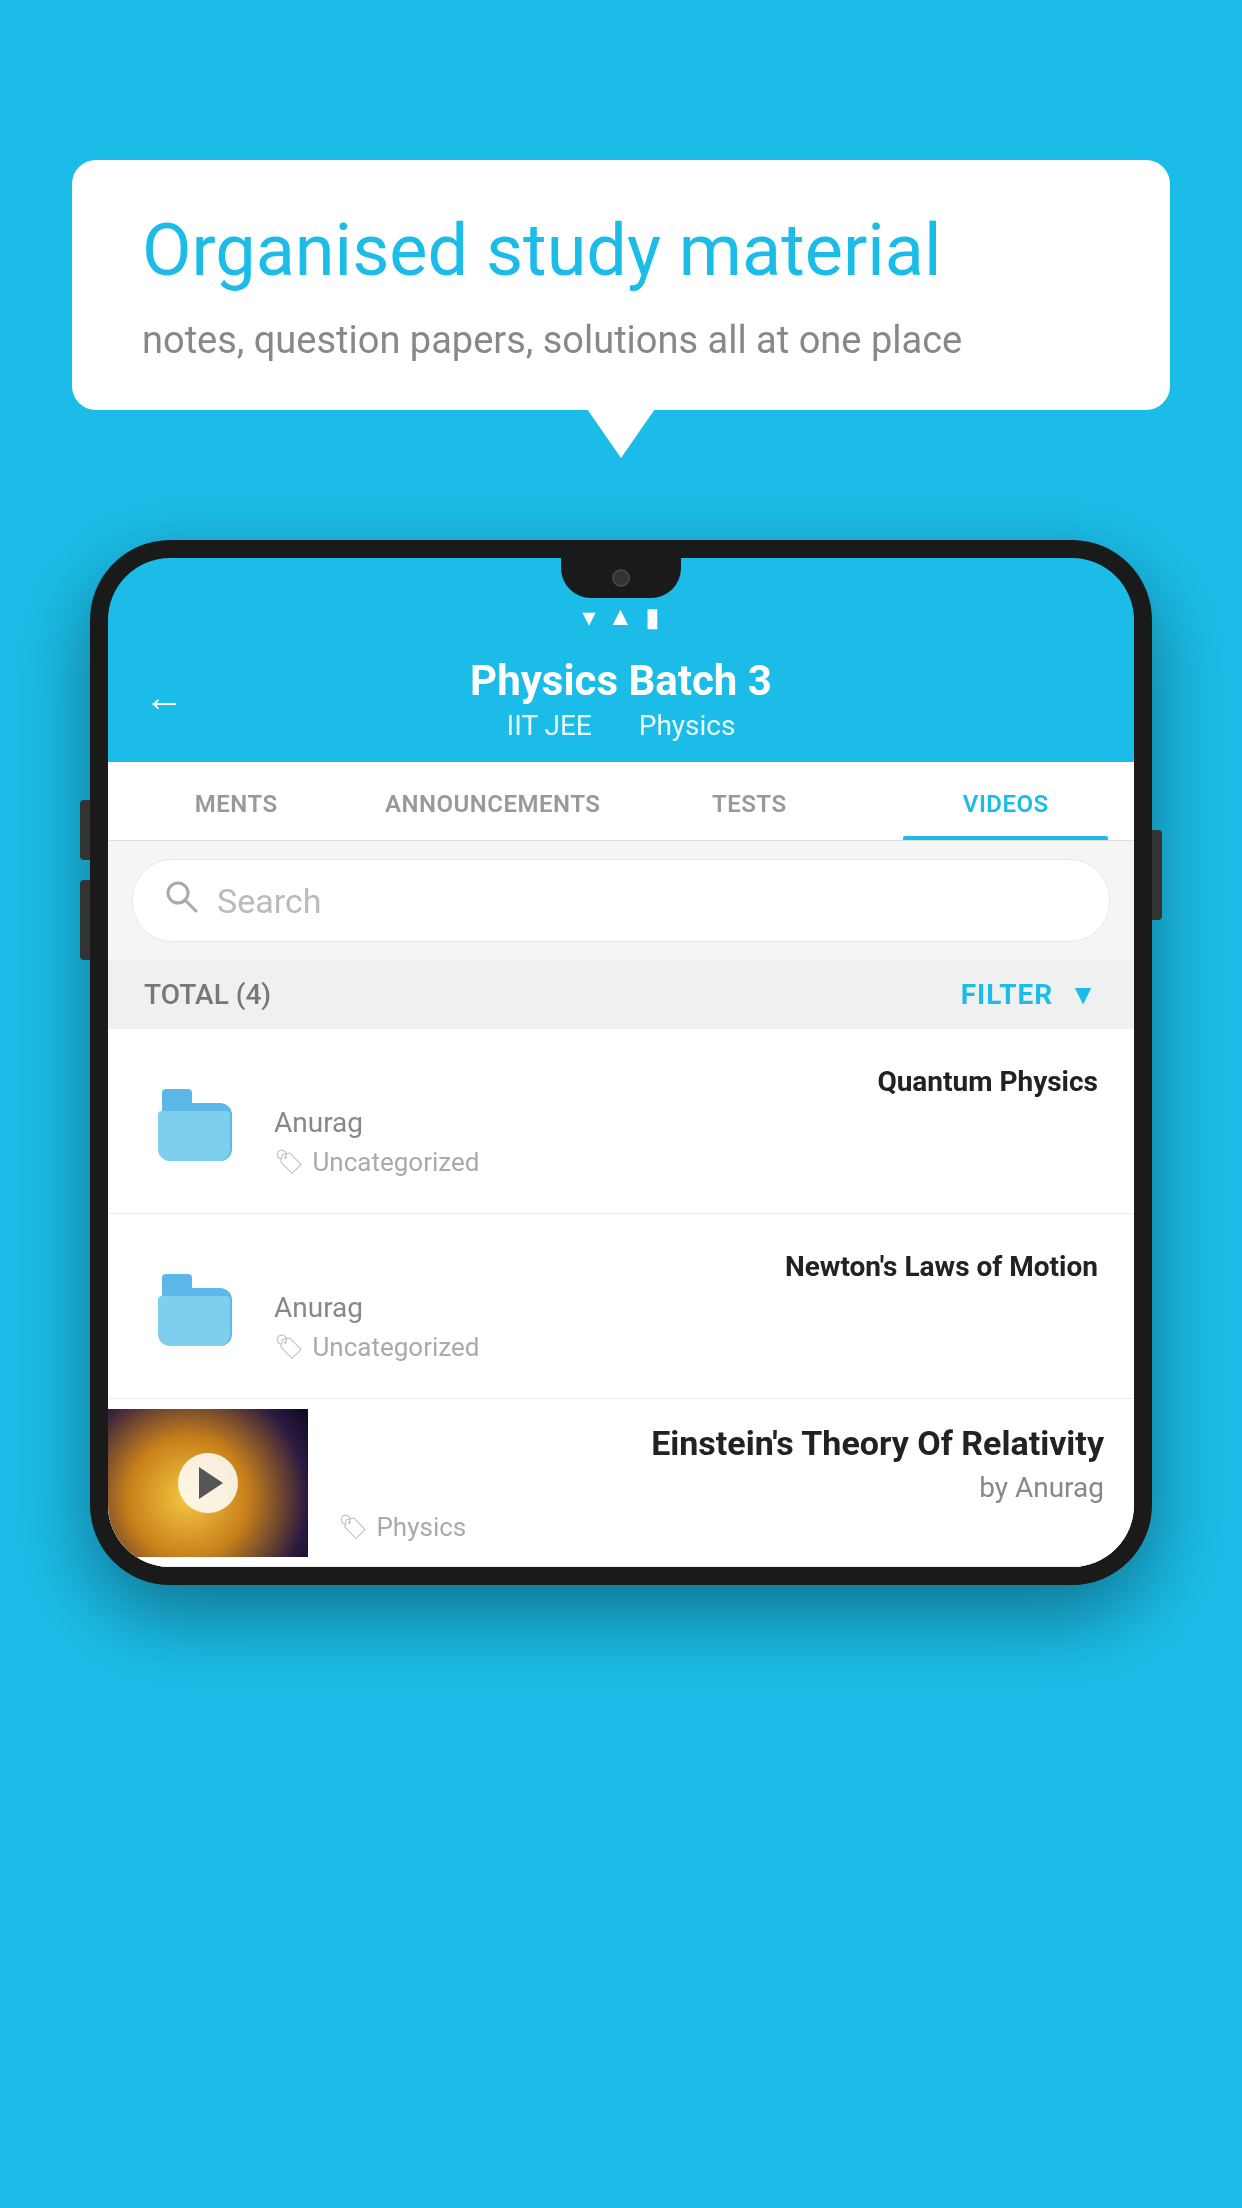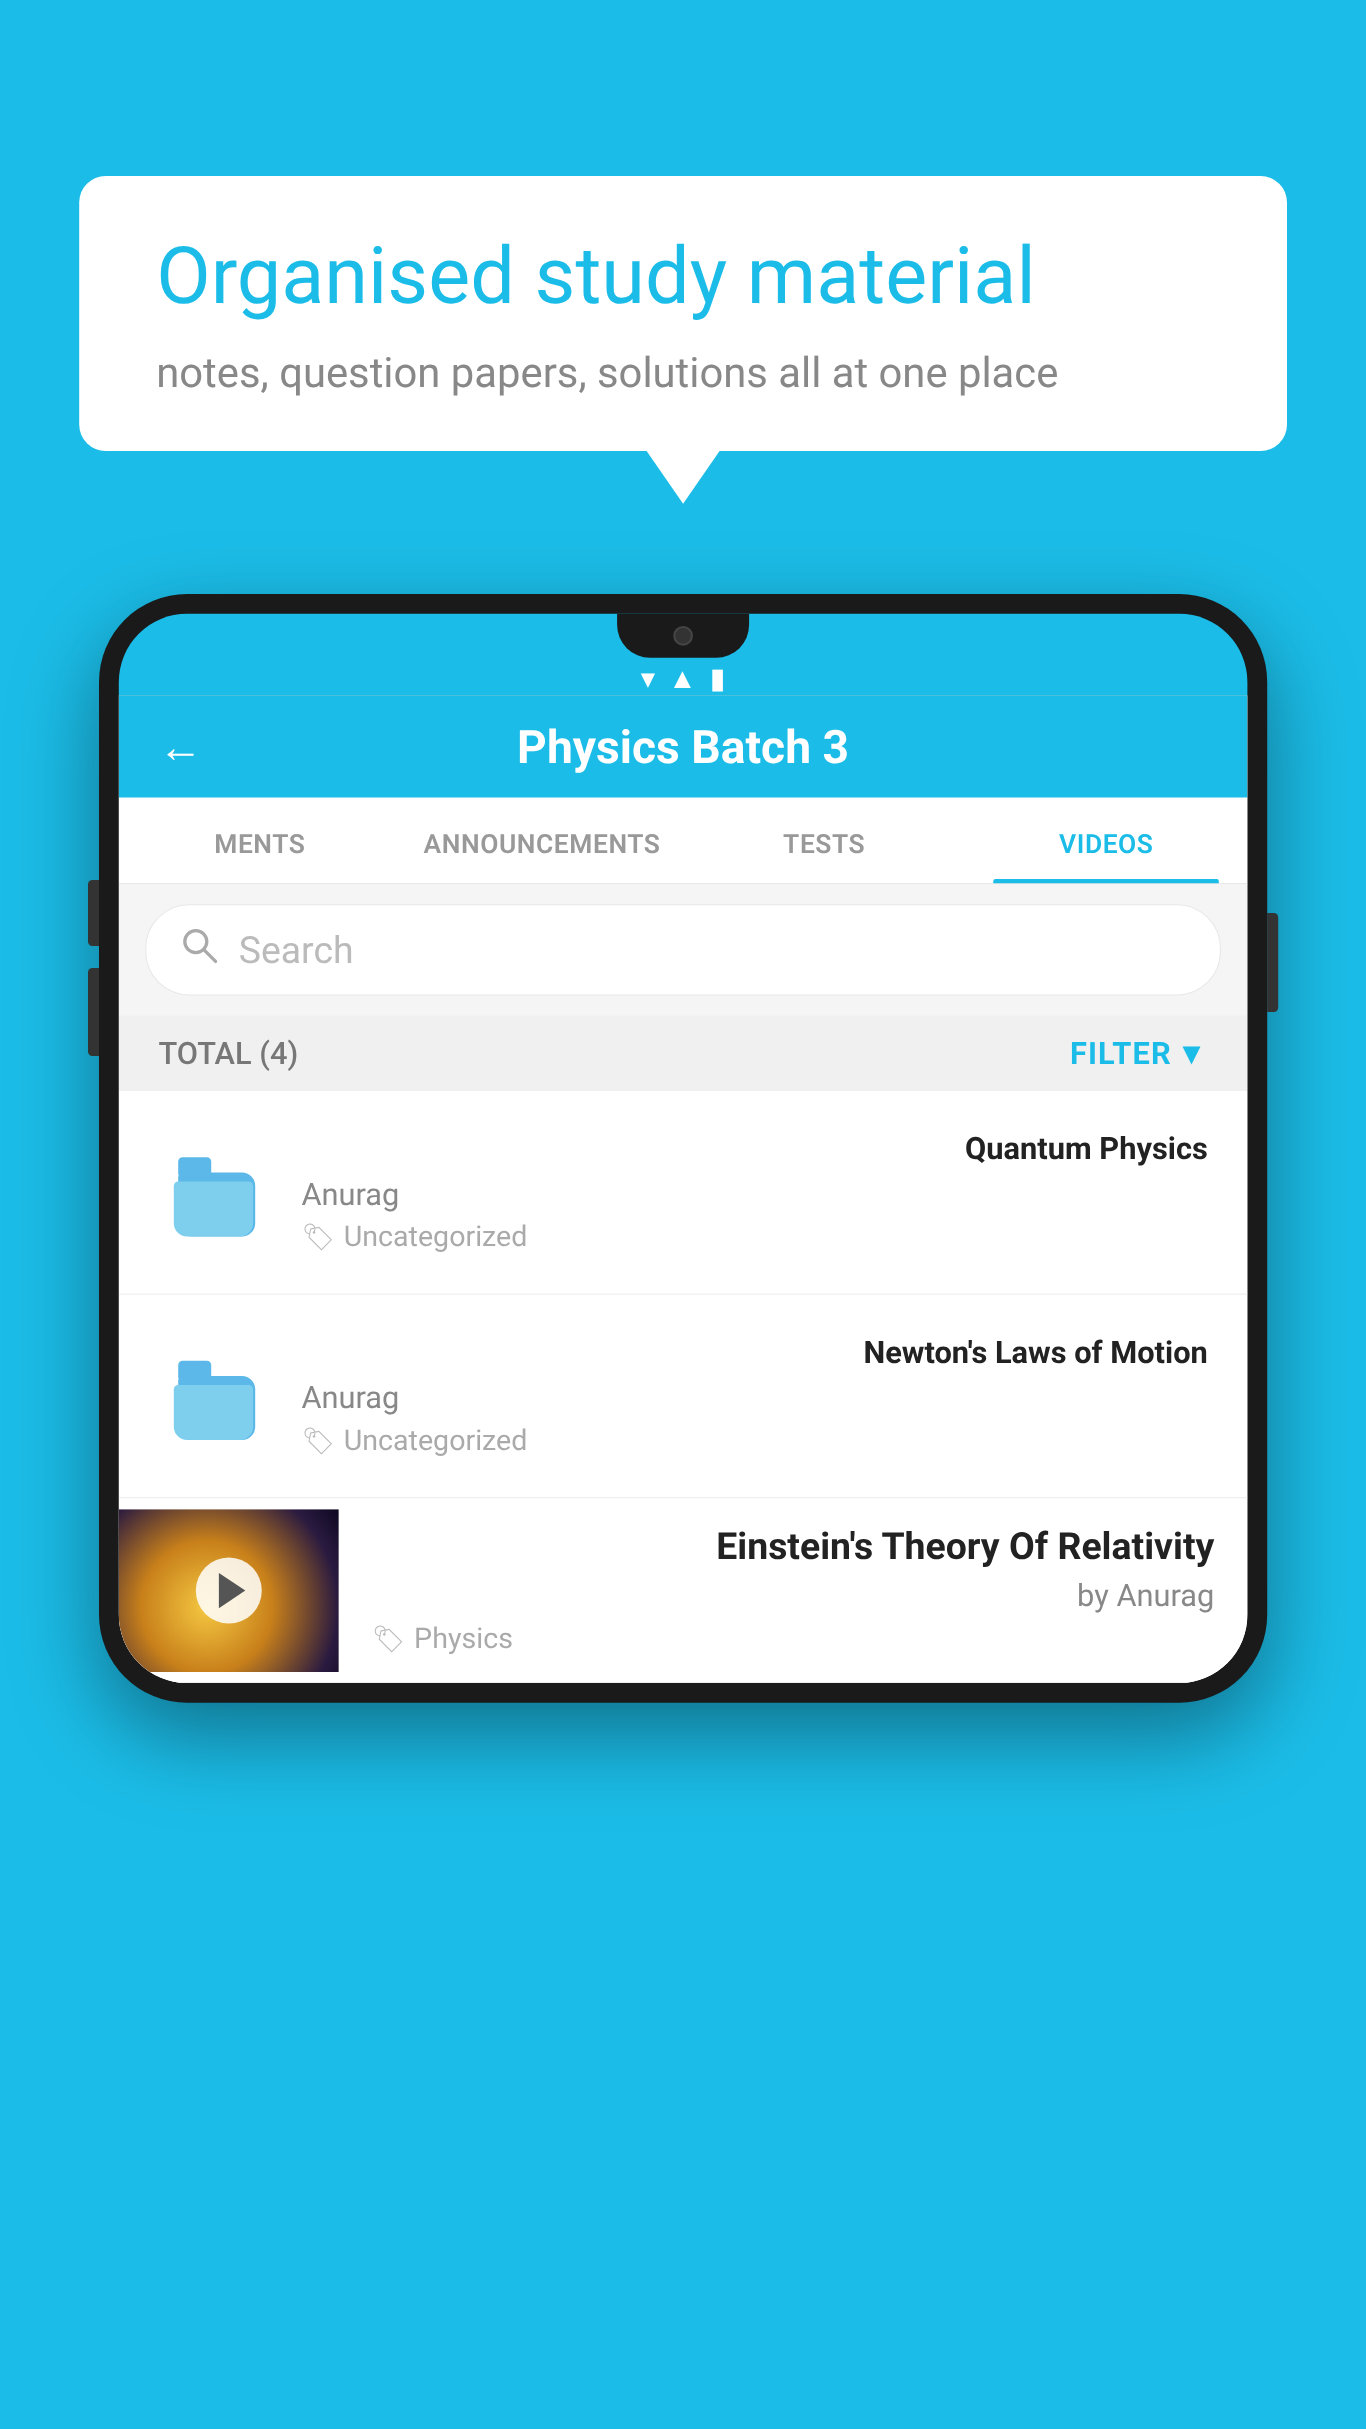--- a/index.html
+++ b/index.html
@@ -236,21 +236,21 @@
       color: #777;
       font-weight: 500;
     }
 
     .filter-btn {
       font-size: 28px;
       color: #1bbde8;
       font-weight: 700;
       display: flex;
       align-items: center;
-      gap: 4px;
+      gap: 16px;
       letter-spacing: 1px;
     }
 
     
     .video-list {
       background: white;
     }
 
     .video-item {
       display: flex;
@@ -464,20 +464,25 @@
         <span class="signal-icon">▲</span>
         <span class="battery-icon">▮</span>
       </div>
     </div>
 
     <div class="phone-screen">
 
       <div class="app-header">
         <div class="back-btn">←</div>
         <div class="header-title">Physics Batch 3</div>
+        <div class="header-subtitle">
+          <span>IIT JEE</span>
+          <span> </span>
+          <span>Physics</span>
+        </div>
       </div>
 
       <div class="tabs">
         <div class="tab">
           <span>MENTS</span>
         </div>
         <div class="tab">
           <span>ANNOUNCEMENTS</span>
         </div>
         <div class="tab">

